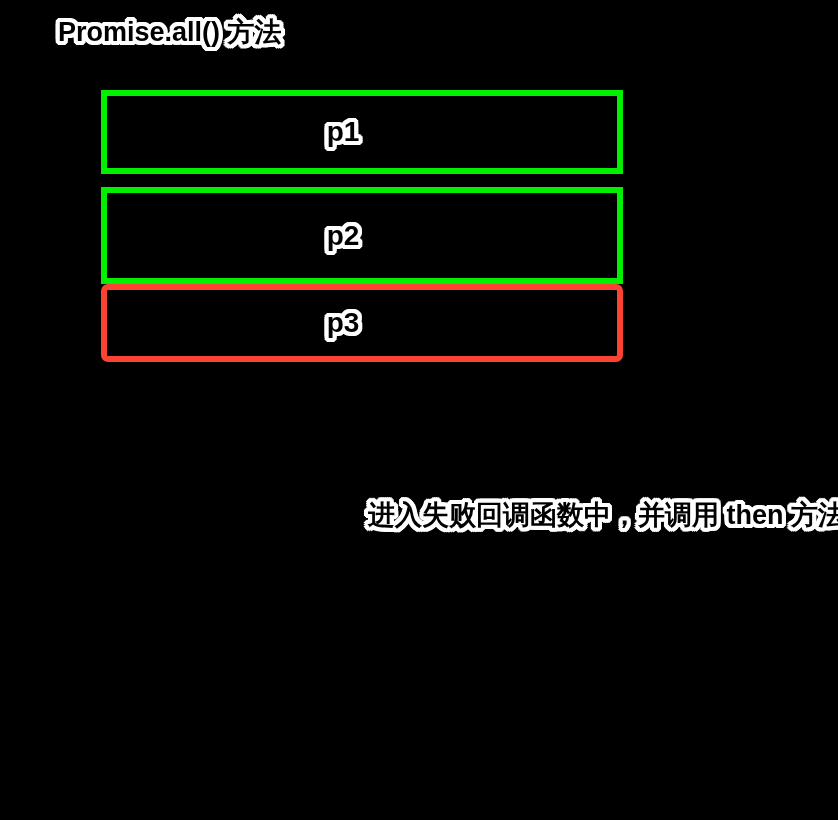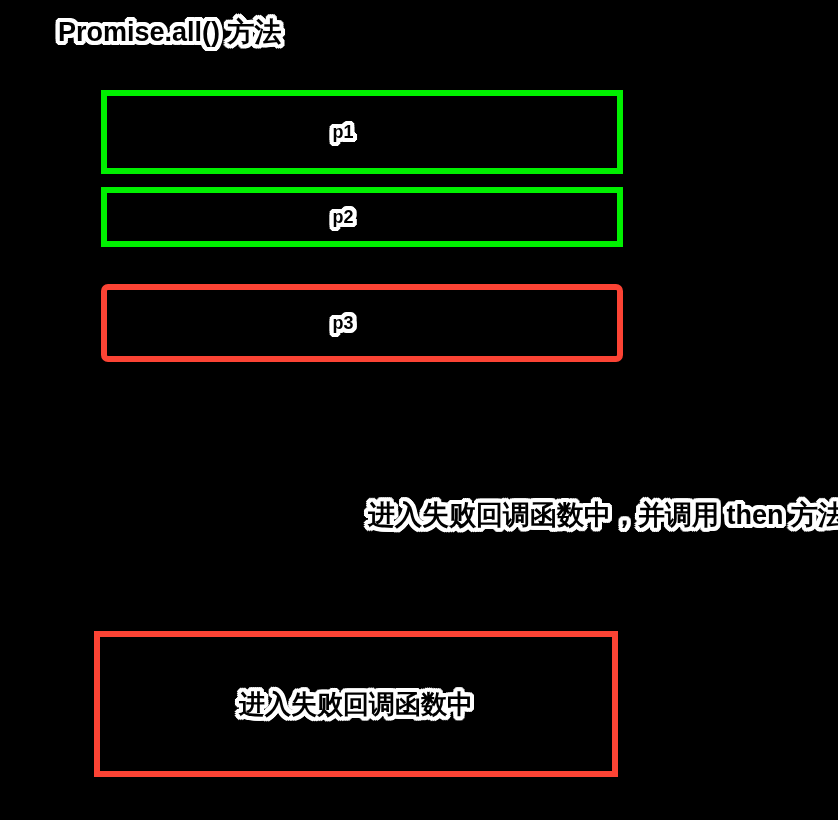--- a/index.html
+++ b/index.html
@@ -47,28 +47,28 @@
     position:absolute;
     left:101px;
     width:522px;
     border:6px solid var(--success);
     background:transparent;
     display:flex;
     align-items:center;
     justify-content:center;
   }
   .task-box .task-label{
-    font-size:18px;
+    font-size:28px;
     transform:translateX(-19px);
     white-space:nowrap;
   }
   .task-box.status-success{border-color:var(--success);}
   .task-box.status-fail{border-color:var(--fail);border-radius:7px;}
   #task-p1{top:90px;height:84px;}
-  #task-p2{top:187px;height:60px;}
+  #task-p2{top:187px;height:97px;}
   #task-p3{top:284px;height:78px;}
   .annotation{
     position:absolute;
     left:368px; top:499px;
     font-size:27px;
     line-height:32px;
     white-space:nowrap;
   }
   .result-box{
     position:absolute;
@@ -98,17 +98,14 @@
   <div class="task-box status-success" id="task-p2">
     <span class="task-label outlined">p2</span>
   </div>
 
   <div class="task-box status-fail" id="task-p3">
     <span class="task-label outlined">p3</span>
   </div>
 
   <div class="annotation outlined">进入失败回调函数中，并调用 then 方法</div>
 
-  <div class="result-box">
-    <span class="result-label outlined">进入失败回调函数中</span>
-  </div>
 
 </div>
 
 </body></html>

